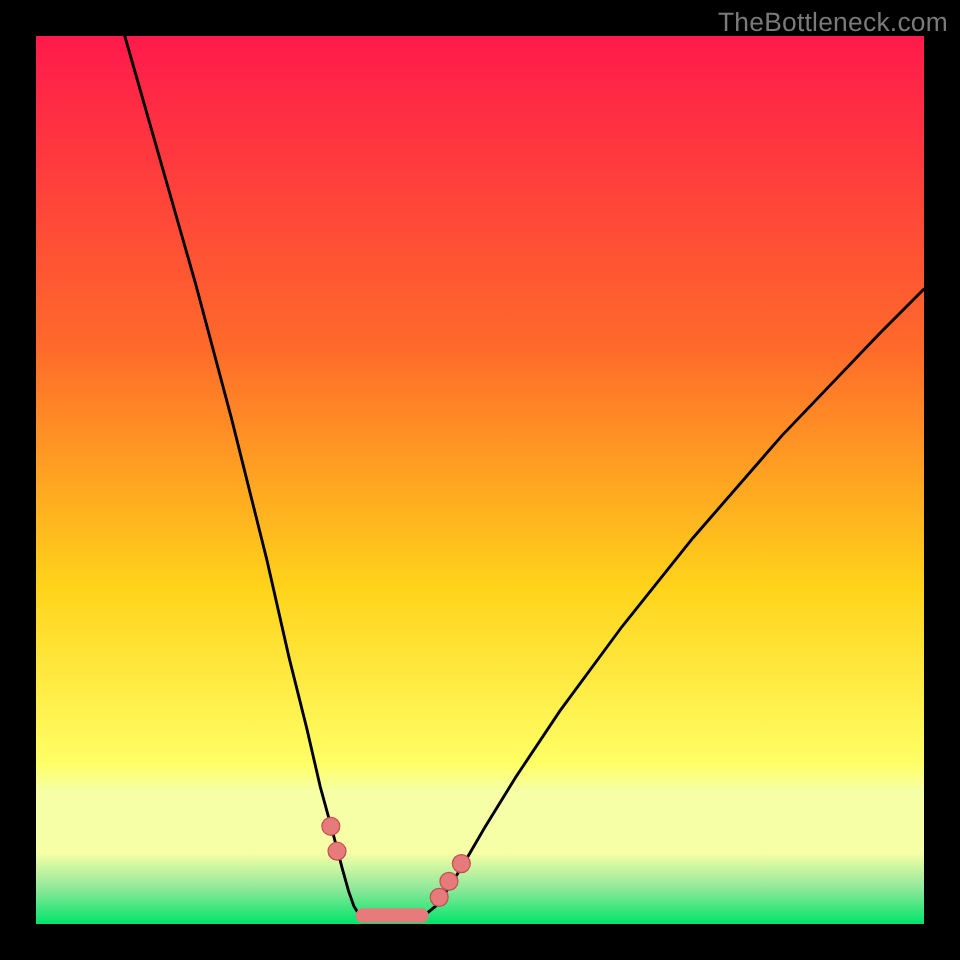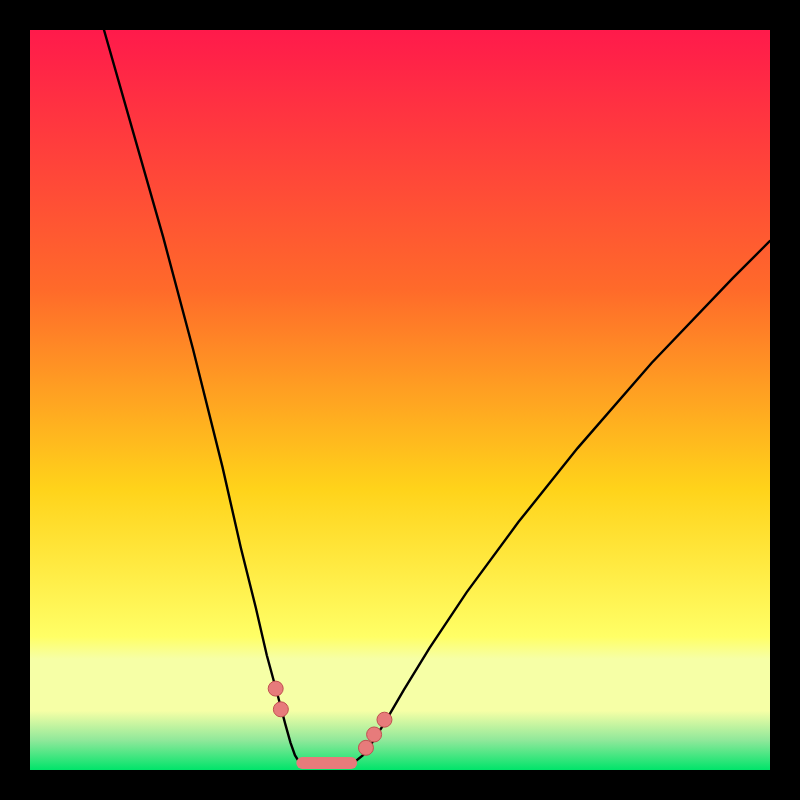--- a/index.html
+++ b/index.html
@@ -33,20 +33,21 @@
     color: #7a7a7a;
     letter-spacing: 0.2px;
     user-select: none;
   }
   svg { display: block; }
 </style>
 </head>
 <body>
 
 <div class="frame">
+  <div class="watermark">TheBottleneck.com</div>
   <div class="plot">
     <svg id="chart-svg" width="740" height="740" viewBox="0 0 740 740">
         <defs>
           <linearGradient id="bg" x1="0" y1="0" x2="0" y2="1">
             <stop offset="0%" stop-color="#ff1a4b"></stop>
             <stop offset="35%" stop-color="#ff6a2a"></stop>
             <stop offset="62%" stop-color="#ffd31a"></stop>
             <stop offset="82%" stop-color="#ffff66"></stop>
             <stop offset="85%" stop-color="#f6ffa6"></stop>
             <stop offset="92%" stop-color="#f6ffa6"></stop>

